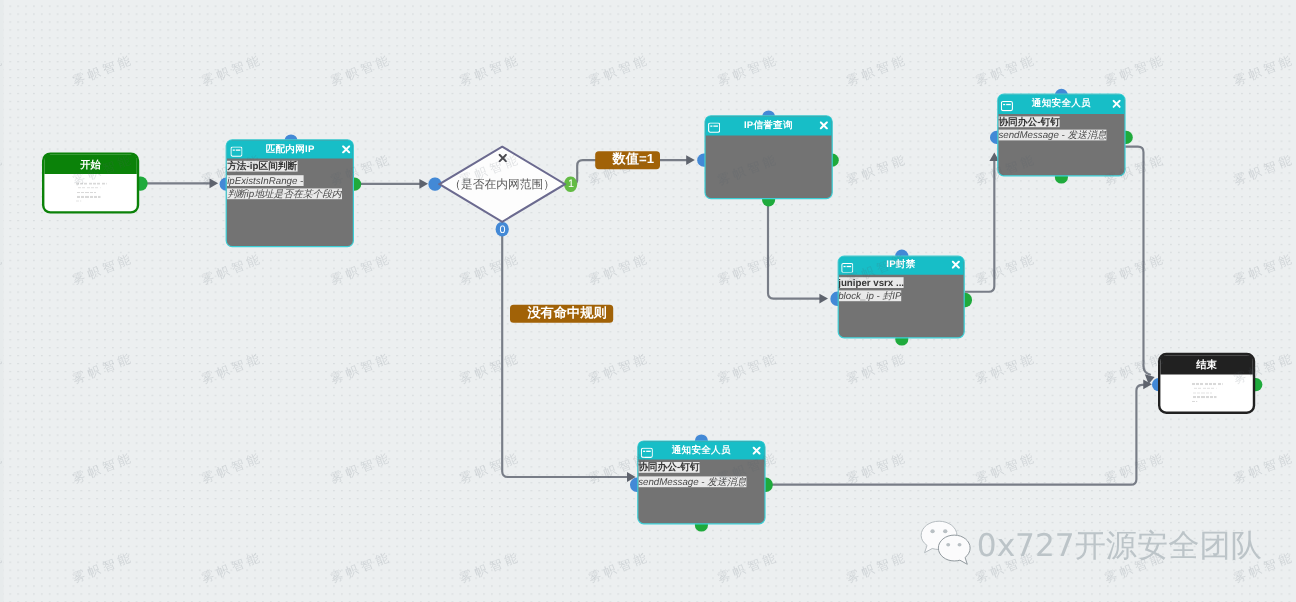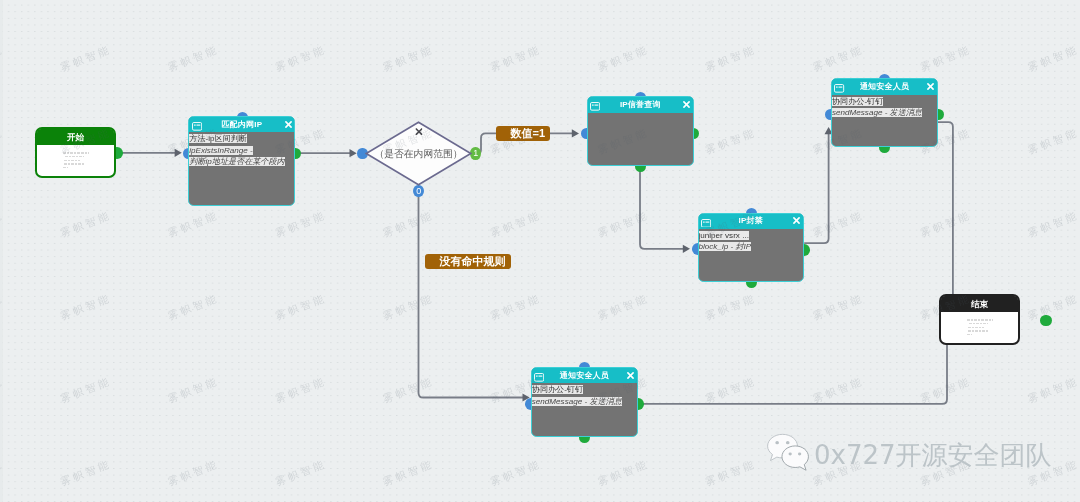--- a/index.html
+++ b/index.html
@@ -25,21 +25,21 @@
          display:flex;align-items:center;justify-content:center;}
   .n-act .hdr .ttl{color:#fff;font-size:8px;font-weight:700;letter-spacing:.2px;
          line-height:1;transform:translateY(-0.3px);}
   .n-act .hdr .ico{position:absolute;left:2.4px;top:5px;width:10.2px;height:8.5px;
          display:block;line-height:0;}
   .n-act .hdr .xcl{position:absolute;right:2.5px;top:3.6px;width:7.2px;height:7.4px;
          display:block;line-height:0;}
   .n-act .body{padding:0.8px 0 0 0;}
   .n-act .l1,.n-act .l2,.n-act .l3{white-space:nowrap;overflow:hidden;}
   .n-act .l1 span,.n-act .l2 span,.n-act .l3 span{background:#e9e9e9;}
-  .n-act .l1{font-size:8.1px;color:#363636;font-weight:400;line-height:11.6px;}
+  .n-act .l1{font-size:8.1px;color:#363636;font-weight:700;line-height:11.6px;}
   .n-act .l2{font-size:8.1px;color:#4a4a4a;font-style:italic;line-height:11.6px;}
   .n-act .l3{font-size:8.1px;color:#4a4a4a;font-style:italic;line-height:11.6px;}
 
   
   .n-term{border-radius:7px;background:#fff;box-sizing:border-box;}
   .n-term .hdr{height:16px;display:flex;align-items:center;justify-content:center;
          border-radius:4px 4px 0 0;}
   .n-term .hdr .ttl{color:#fff;font-size:8.6px;font-weight:700;line-height:1;}
   .n-term .fake{padding:7.2px 0 0 25.5px;}
   .n-term .fake i{display:block;height:1.5px;margin:0 0 2.2px 0;background:#d9d9d9;
@@ -341,21 +341,21 @@
           <span class="xcl"><svg viewBox="0 0 10 10" width="7" height="7">
               <line x1="1.3" y1="1.3" x2="8.7" y2="8.7" stroke="#ffffff" stroke-width="2.3" stroke-linecap="round"></line>
               <line x1="8.7" y1="1.3" x2="1.3" y2="8.7" stroke="#ffffff" stroke-width="2.3" stroke-linecap="round"></line>
             </svg></span>
         </div>
         <div class="body">
           <div class="l1"><span>协同办公-钉钉</span></div>
           <div class="l2"><span>sendMessage - 发送消息</span></div>
         </div>
       </div>
-      <div class="node n-term" style="left: 939px; top: 294px; width: 81px; height: 51px; border: 2px solid rgb(33, 33, 33);">
+      <div class="node n-term" style="left: 965px; top: 294px; width: 81px; height: 51px; border: 2px solid rgb(33, 33, 33);">
         <div class="hdr" style="background:#212121">
           <span class="ttl">结束</span>
         </div>
         <div class="fake">
           <i style="width:26.7px"></i>
           <i style="width:18.9px;margin-left:2.3px"></i>
           <i style="width:16.1px;margin-left:1.8px"></i>
           <i style="width:19.4px;margin-left:1.8px"></i>
           <i style="width:5.2px"></i>
         </div>

